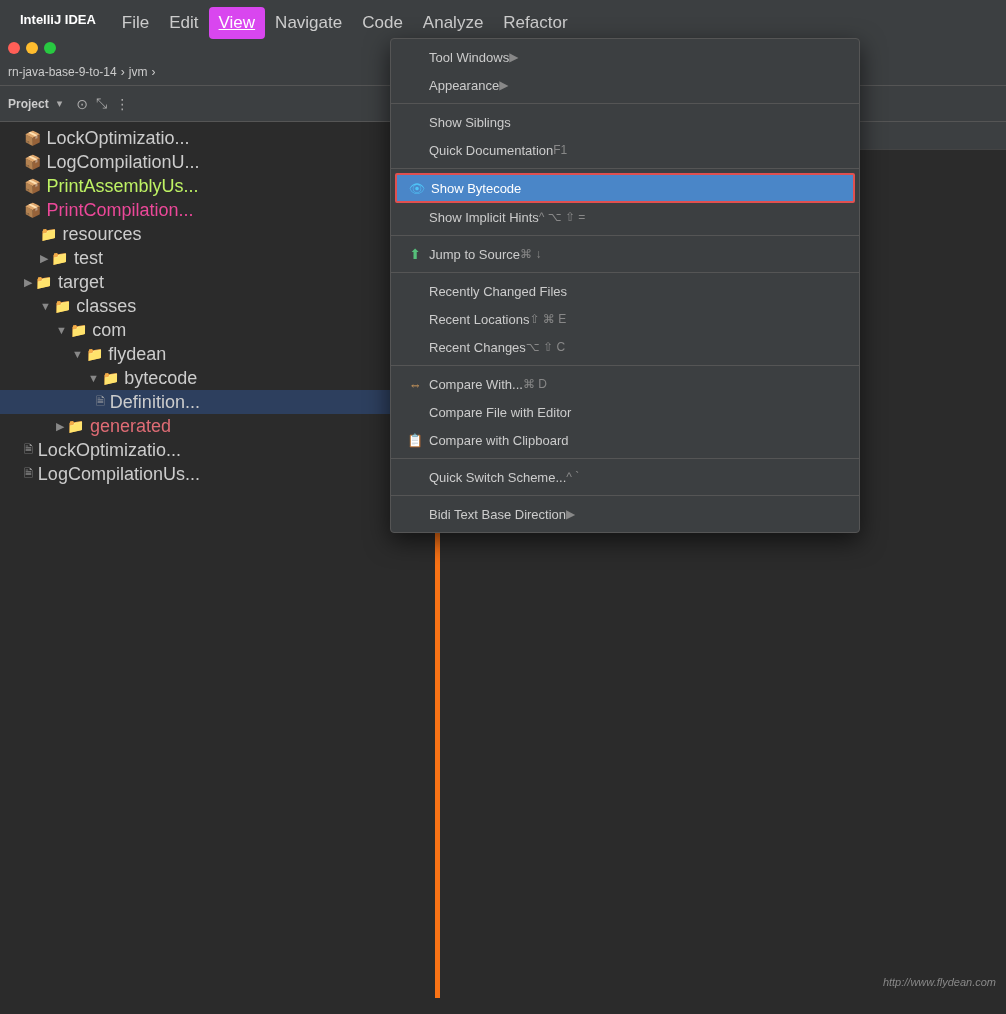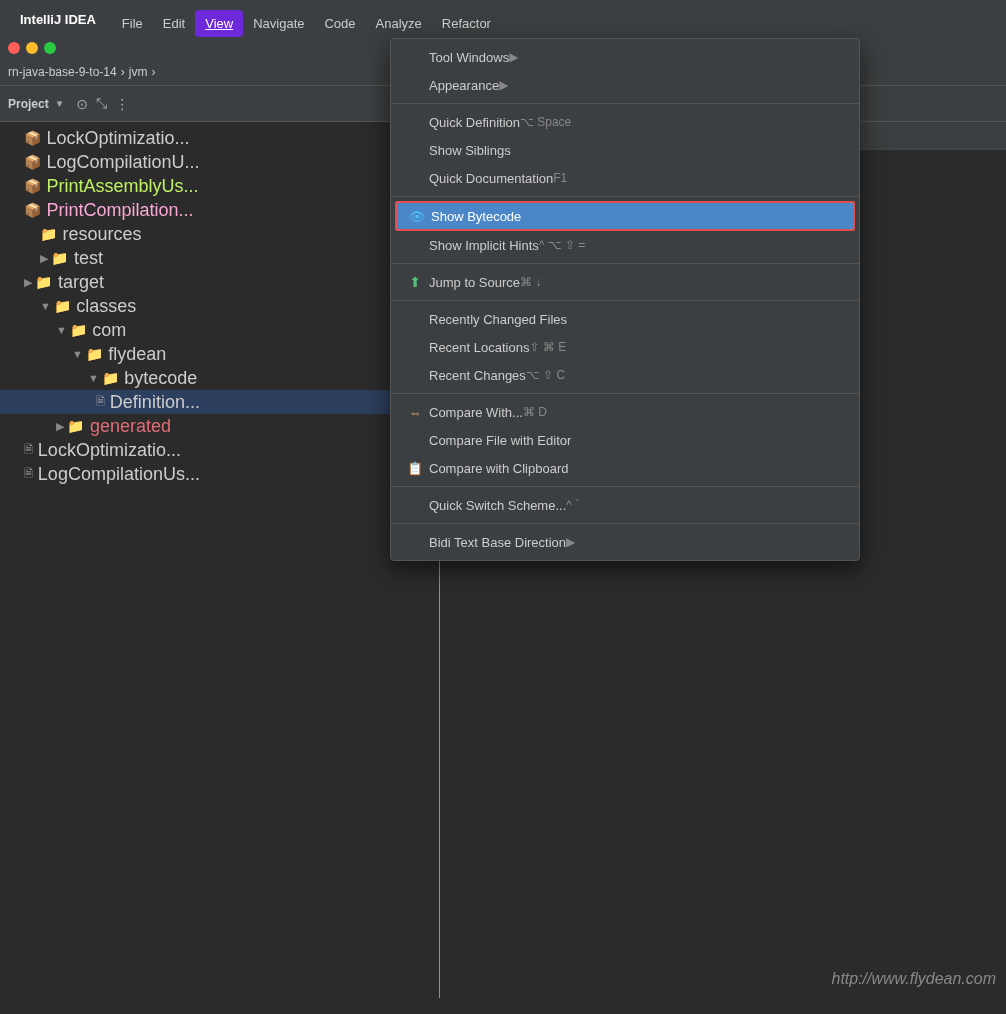--- a/index.html
+++ b/index.html
@@ -23,28 +23,28 @@
     }
     .menubar-brand {
       color: #fff;
       font-weight: bold;
       font-size: 13px;
       padding: 0 12px;
       margin-right: 4px;
     }
     .menubar-item {
       color: #ccc;
-      font-size: 13px;
+      font-size: 17px;
       padding: 6px 10px;
       cursor: pointer;
       border-radius: 4px;
       margin-top: 8px;
     }
     .menubar-item.active {
-      background: #6d28d9;
+      background: #d946ef;
       color: #fff;
       text-decoration: underline;
     }
 
     
     .traffic-lights {
       display: flex;
       align-items: center;
       gap: 6px;
       padding: 4px 8px;
@@ -72,21 +72,21 @@
     
     .main-layout {
       display: flex;
       height: calc(1014px - 38px - 36px - 28px);
     }
 
     
     .sidebar {
       width: 440px;
       background: #2b2b2b;
-      border-right: 1px solid #f97316;
+      border-right: 5px solid #f97316;
       overflow: hidden;
       position: relative;
     }
 
     
     .sidebar-toolbar {
       display: flex;
       align-items: center;
       height: 36px;
       padding: 0 8px;
@@ -175,21 +175,21 @@
       font-size: 13px;
       line-height: 1.7;
       color: #d4d4d4;
     }
 
     .watermark {
       position: absolute;
       bottom: 10px;
       right: 10px;
       color: #888;
-      font-size: 16px;
+      font-size: 11px;
       font-style: italic;
     }
 
     
     .dropdown-overlay {
       position: absolute;
       top: 38px;
       left: 390px;
       width: 470px;
       background: #3c3f41;
@@ -293,21 +293,21 @@
         <span class="label">LogCompilationU...</span>
       </div>
 
       <div class="tree-item indented1">
         <span class="icon" style="color:#56a0d3;">📦</span>
         <span class="label error" style="color:#bef264;">PrintAssemblyUs...</span>
       </div>
 
       <div class="tree-item indented1">
         <span class="icon" style="color:#56a0d3;">📦</span>
-        <span class="label error" style="color:#f9a8d4;">PrintCompilation...</span>
+        <span class="label error" style="color:#ec4899;">PrintCompilation...</span>
       </div>
 
       <div class="tree-item indented2">
         <span class="icon" style="color:#bc85d9;">📁</span>
         <span class="label">resources</span>
       </div>
 
       <div class="tree-item indented2">
         <span class="chevron">▶</span>
         <span class="icon" style="color:#56bf7a;">📁</span>
@@ -406,27 +406,20 @@
       <span>Appearance</span>
     </div>
     <span class="menu-arrow">▶</span>
   </div>
 
   <div class="menu-separator"></div>
 
   <div class="menu-item">
     <div class="menu-item-left">
       <span class="menu-item-icon"></span>
-      <span>Quick Definition</span>
-    </div>
-    <span class="menu-shortcut">⌥ Space</span>
-  </div>
-  <div class="menu-item">
-    <div class="menu-item-left">
-      <span class="menu-item-icon"></span>
       <span>Show Siblings</span>
     </div>
   </div>
   <div class="menu-item">
     <div class="menu-item-left">
       <span class="menu-item-icon"></span>
       <span>Quick Documentation</span>
     </div>
     <span class="menu-shortcut">F1</span>
   </div>

